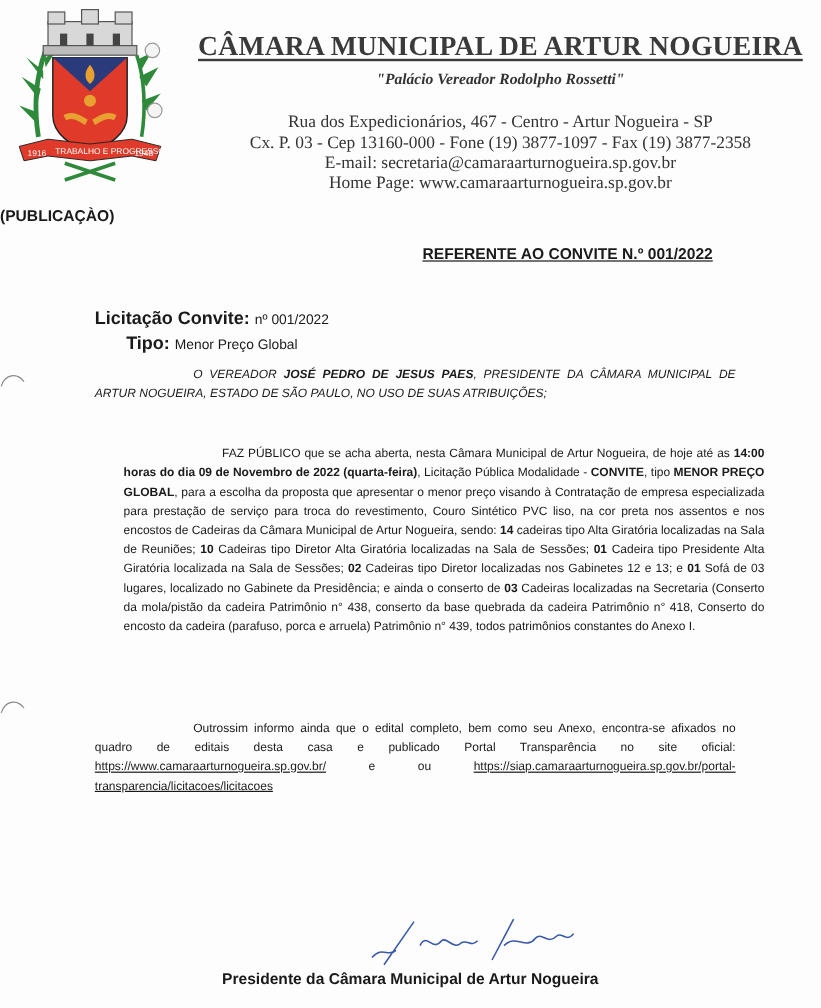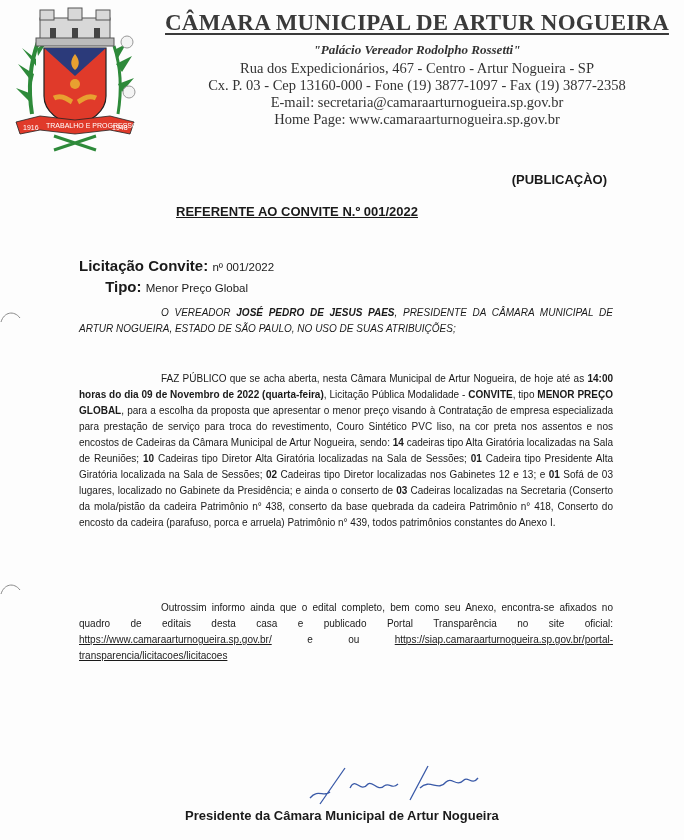--- a/index.html
+++ b/index.html
@@ -1,38 +1,38 @@
 <!DOCTYPE html>
 <html><head>
 <meta charset="utf-8">
 <style>
   html, body { margin:0; padding:0; background:#ffffff; }
   body { width:684px; height:840px; position:relative; overflow:hidden; color:#1a1a1a; }
   .page { position:absolute; left:0; top:0; width:684px; height:840px; background:#fdfdfd; }
 
   
   .crest { position:absolute; left:10px; top:4px; width:130px; height:148px; }
-  .hdr { position:absolute; left:150px; top:8px; width:534px; text-align:center; font-family:"Liberation Serif", serif; }
+  .hdr { position:absolute; left:150px; top:24px; width:534px; text-align:center; font-family:"Liberation Serif", serif; }
   .hdr-title { font-size:23px; font-weight:bold; color:#3a3a3a; text-decoration:underline; text-decoration-thickness:2px; text-underline-offset:3px; letter-spacing:0.2px; margin:0; line-height:30px; white-space:nowrap; }
   .hdr-sub { font-size:13px; font-style:italic; font-weight:bold; color:#333; line-height:20px; margin-top:2px; }
   .hdr-line { font-size:14.5px; color:#333; line-height:17px; white-space:nowrap; }
-  .hdr-line.first { margin-top:0; }
+  .hdr-line.first { margin-top:18px; }
 
   .sans { font-family:"Liberation Sans", sans-serif;text-align:center; }
 
-  .pub { position:absolute; left:0; width:587px; top:172px; text-align:right; font-size:13px; font-weight:bold;padding-left:20px; }
-  .ref { position:absolute; left:0; width:594px; top:204px; text-align:center; font-size:13px; font-weight:bold; text-decoration:underline; }
+  .pub { position:absolute; left:0; width:587px; top:172px; text-align:left; font-size:13px; font-weight:bold; }
+  .ref { position:absolute; left:0; width:594px; top:204px; text-align:right; font-size:13px; font-weight:bold; text-decoration:underline; }
 
   .lic { position:absolute; left:79px; top:256px; font-size:15px; line-height:19px; }
   .lic b { font-size:15px; }
   .lic .val { font-size:11.5px; }
 
   .para { position:absolute; left:79px; width:534px; font-size:10px; line-height:16px; text-align:justify; }
   .p1 { top:305px; font-style:italic; }
-  .p2 { top:371px; }
+  .p2 { top:371px;margin-left:24px; }
   .p3 { top:600px; }
   .indent { display:inline-block; width:82px; }
   .para a { color:#1a1a1a; text-decoration:underline; }
 
   .dateline { position:absolute; left:330px; top:720px; font-size:13px; }
   .sig-name { position:absolute; left:196px; top:791px; font-size:13px; font-weight:bold; }
   .sig-role { position:absolute; left:185px; top:808px; font-size:13px; font-weight:bold; }
   .signature { position:absolute; left:300px; top:748px; width:200px; height:60px; }
 
   .punch { position:absolute; left:0; width:22px; height:14px; }

